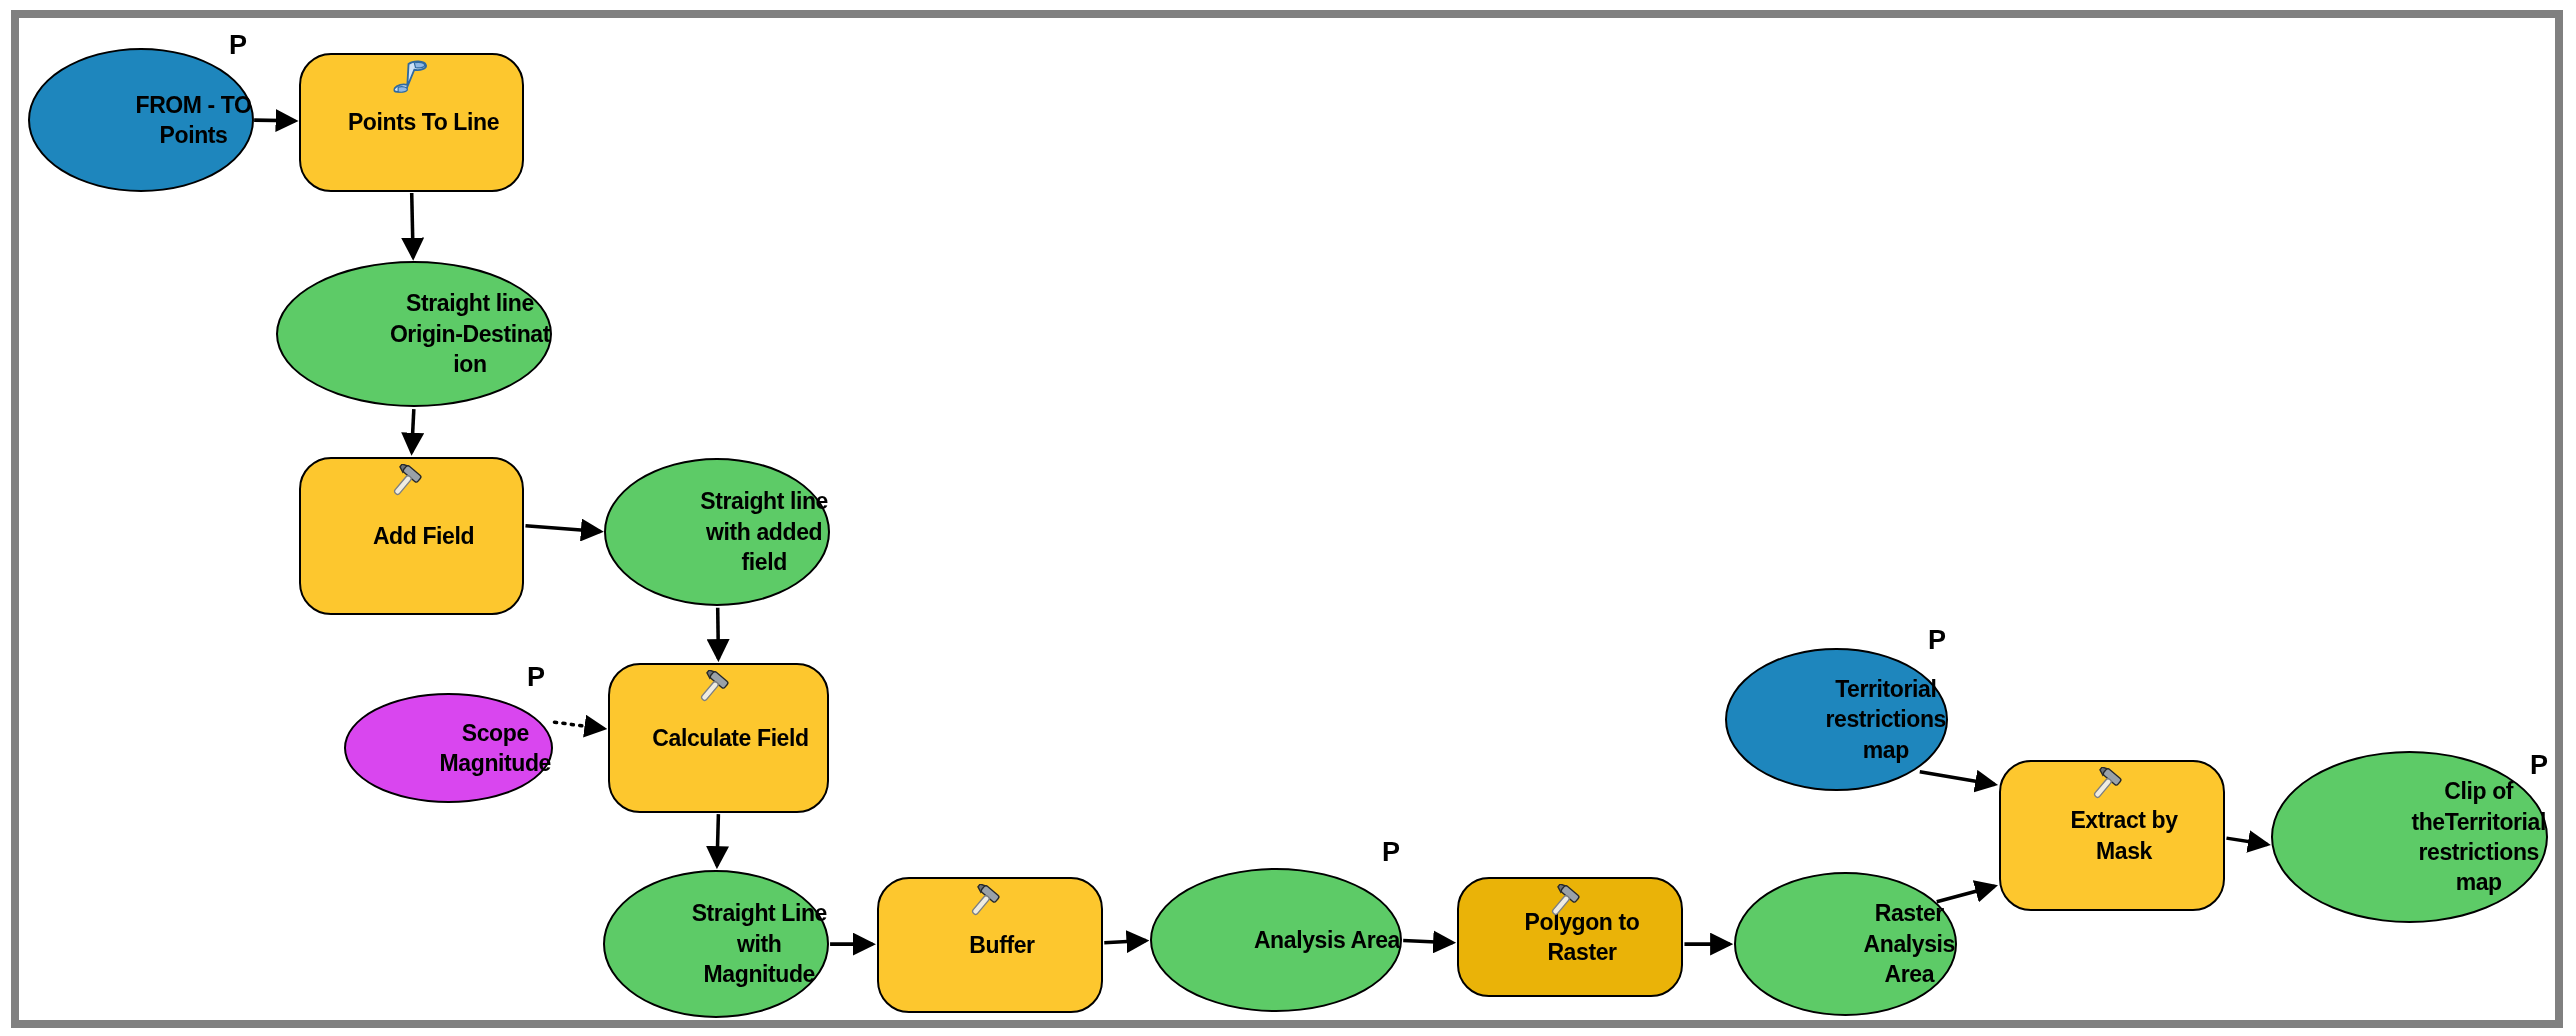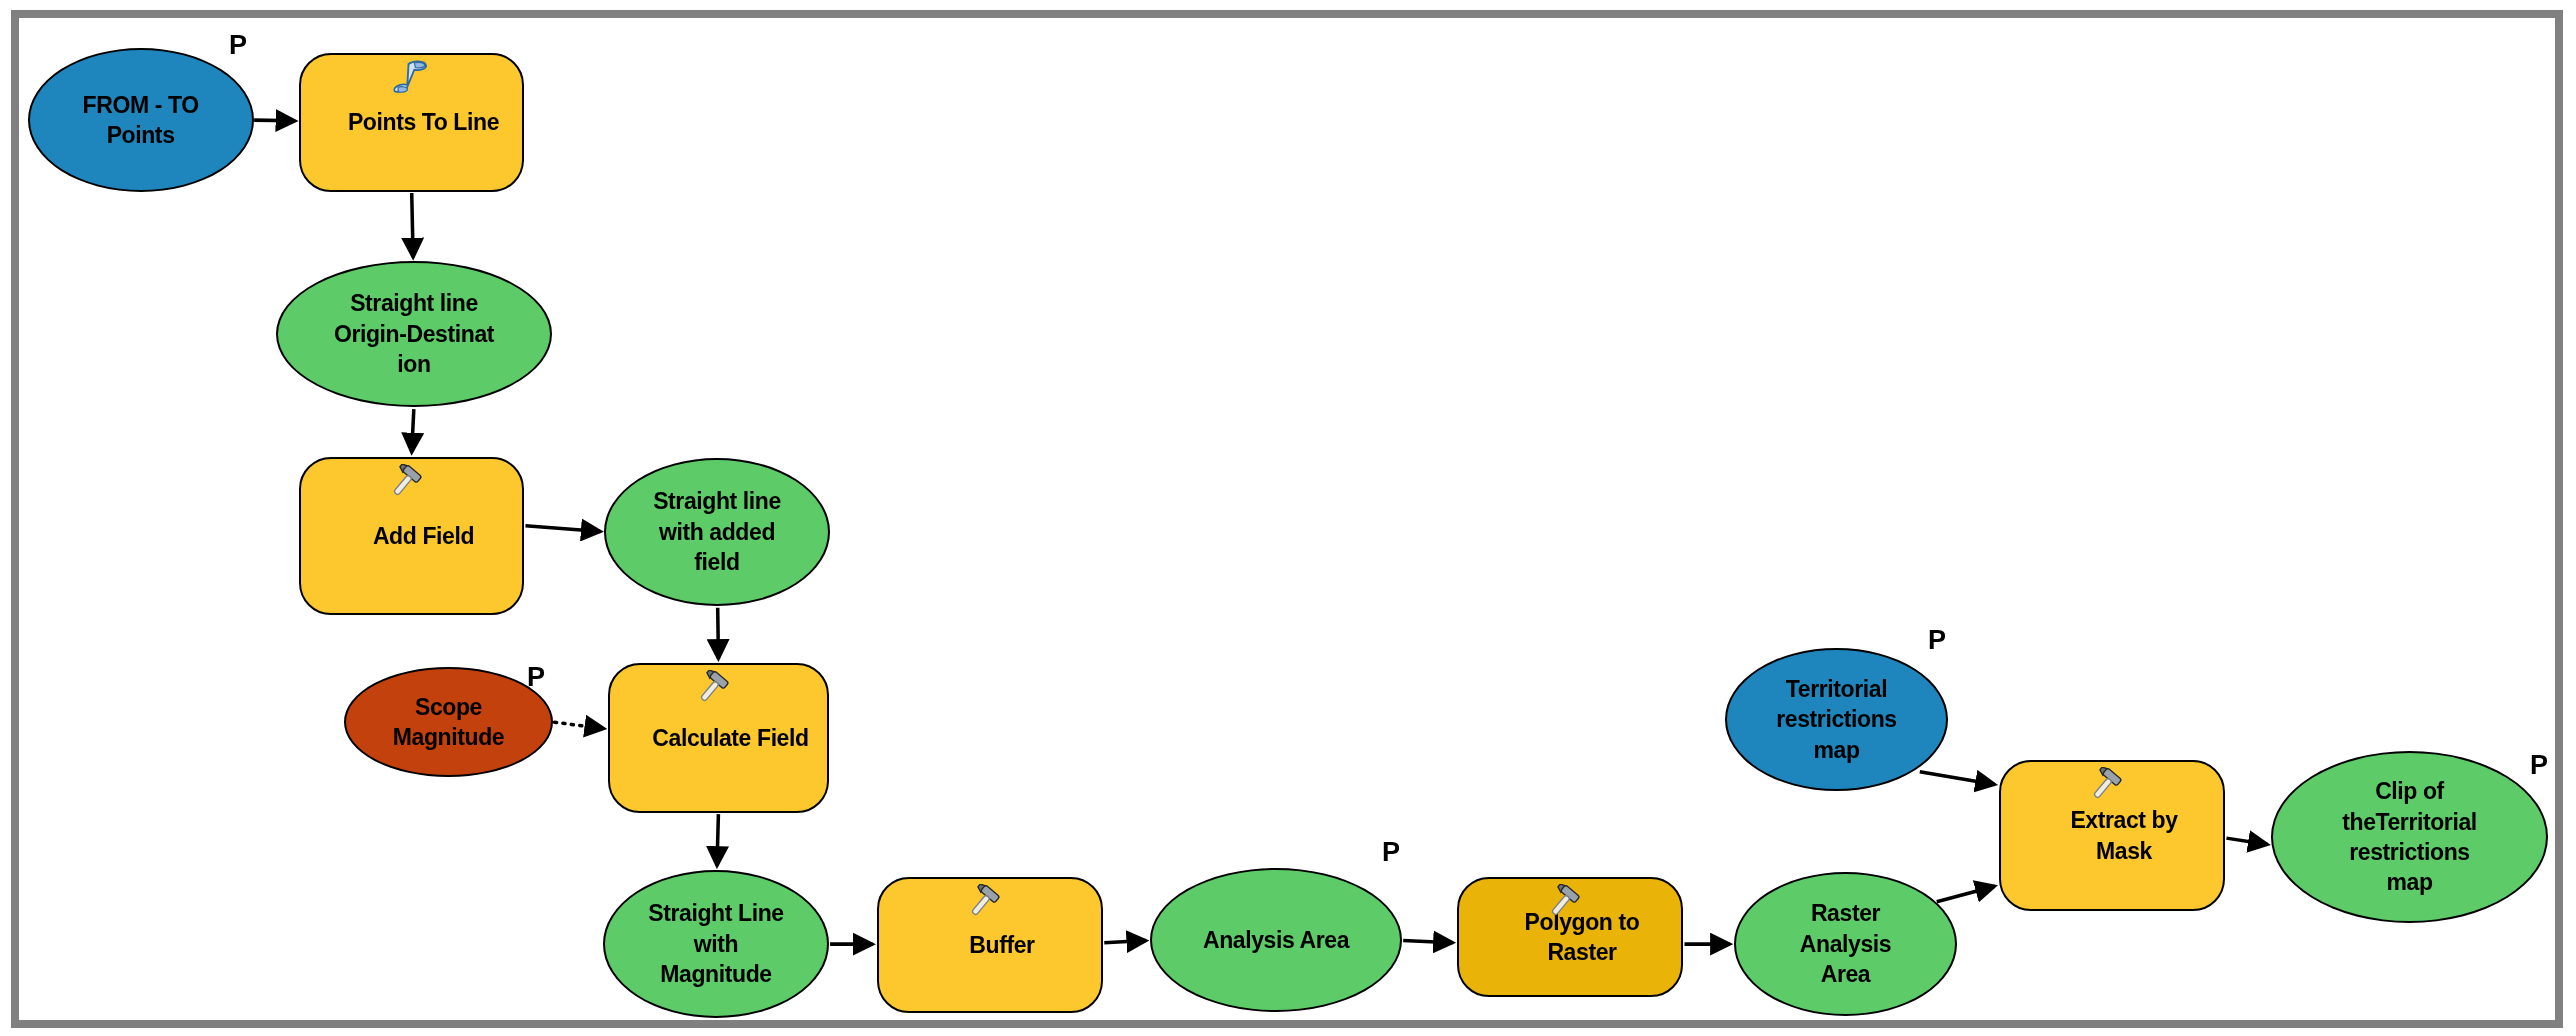--- a/index.html
+++ b/index.html
@@ -25,21 +25,21 @@
   .node{
     position:absolute;
     display:flex;align-items:center;justify-content:center;
     text-align:center;
     border:2.8px solid #000;
     box-sizing:border-box;
     color:#000;
     font-size:23px;font-weight:bold;line-height:1.32;
     letter-spacing:-0.4px;
   }
-  .node.ellipse{border-radius:50%;}
+  .node.ellipse{border-radius:50%;justify-content:flex-end;}
   .node.rect{border-radius:32px;padding-left:24px;}
   .label{white-space:pre-line;}
   .tool-icon{
     position:absolute;top:5px;left:50%;
     transform:translateX(-50%);
     width:37px;height:38px;
   }
   .tool-icon svg{width:100%;height:100%;display:block;}
   .pflag{
     position:absolute;
@@ -103,21 +103,21 @@
           </g>
         </svg>
       </div>
       <div class="label">Add Field</div>
     </div>
     <div class="node ellipse" style="left: 604px; top: 458px; width: 226px; height: 148px; background: rgb(93, 203, 103);">
       <div class="label">Straight line
 with added
 field</div>
     </div>
-    <div class="node ellipse" style="left: 344px; top: 667px; width: 209px; height: 110px; background: #c2410c;">
+    <div class="node ellipse" style="left: 344px; top: 693px; width: 209px; height: 110px; background: #d946ef;">
       <div class="label">Scope
 Magnitude</div>
     </div>
     <div class="pflag" style="left: 536px; top: 677px;">P</div>
     <div class="node rect" style="left: 608px; top: 663px; width: 221px; height: 150px; background: rgb(253, 199, 46);">
       <div class="tool-icon">
         <svg viewBox="0 0 32 32" xmlns="http://www.w3.org/2000/svg">
           <g transform="rotate(40 14 9)">
             <path d="M3 6 L8 4 L8 11 L3 9 Z" fill="#6d7277" stroke="#26292c" stroke-width="1.2"></path>
             <rect x="7" y="3.5" width="16" height="7" rx="2" fill="#9aa1a8" stroke="#26292c" stroke-width="1.2"></rect>

